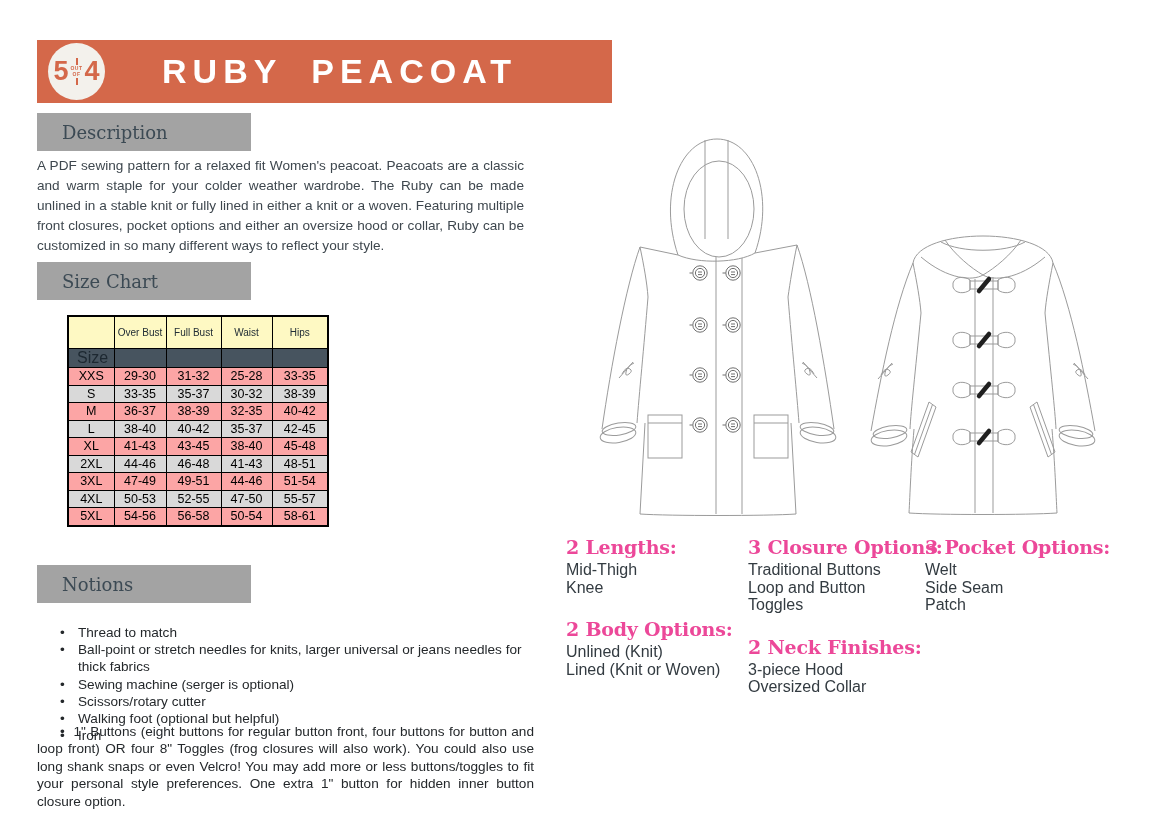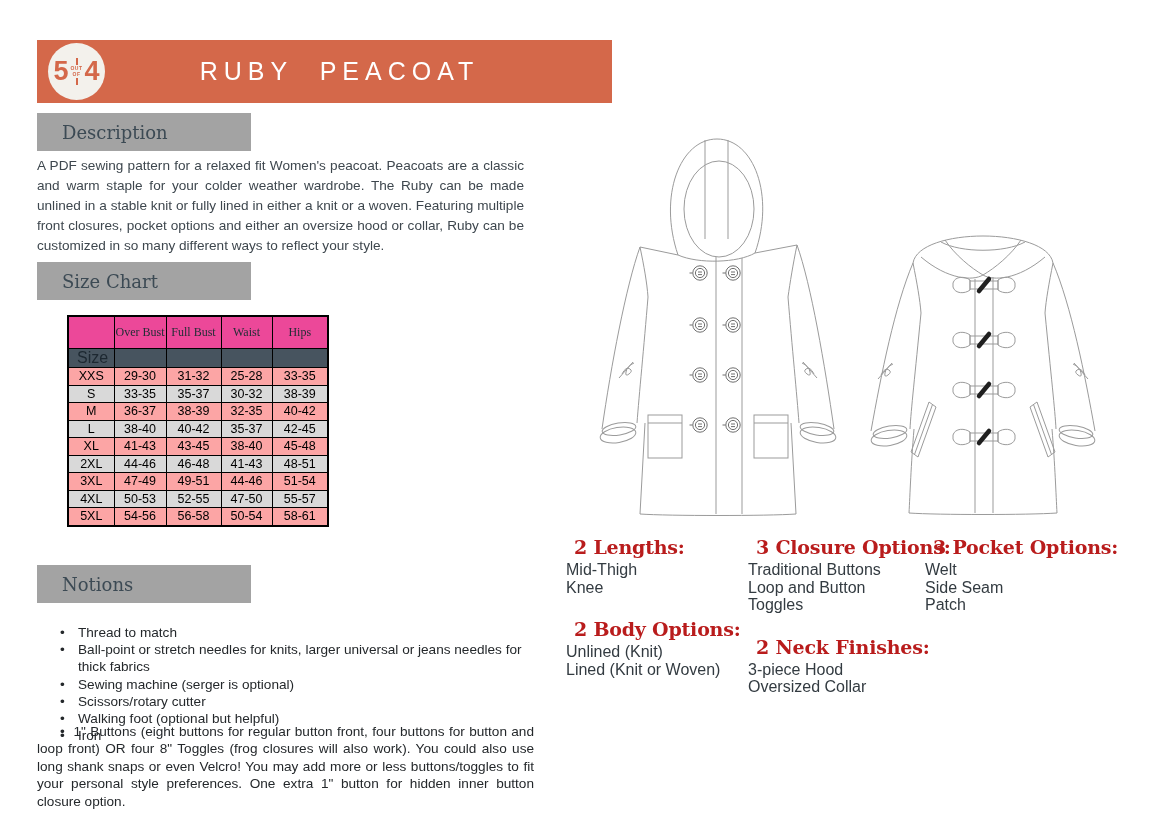--- a/index.html
+++ b/index.html
@@ -2,21 +2,21 @@
 <html><head>
 <meta charset="utf-8">
 <style>
   html,body{margin:0;padding:0;background:#ffffff;}
   #page{position:relative;width:1164px;height:840px;background:#fff;overflow:hidden;
         font-family:"Liberation Sans",sans-serif;color:#24282b;}
 
   
   .banner{position:absolute;left:37px;top:40px;width:575px;height:63px;background:#d4684a;
           display:flex;align-items:center;justify-content:center;}
-  .banner-title{margin:0;padding-left:30px;color:#ffffff;font-size:25px;font-weight:normal;
+  .banner-title{margin:0;padding-left:30px;color:#ffffff;font-size:34px;font-weight:bold;
           letter-spacing:6px;word-spacing:14px;}
   .logo{position:absolute;left:11px;top:3px;width:57px;height:57px;background:#f3f1ec;
         border-radius:50%;display:flex;align-items:center;justify-content:center;gap:2px;
         color:#d4684a;}
   .logo-num{font-size:27px;font-weight:bold;line-height:1;}
   .logo-mid{display:flex;flex-direction:column;align-items:center;line-height:1;gap:1px;}
   .logo-bar{width:2px;height:7px;background:#d4684a;}
   .logo-word{font-size:5px;font-weight:bold;letter-spacing:.5px;}
 
   
@@ -25,41 +25,41 @@
         font-family:"DejaVu Serif",serif;font-weight:400;font-size:18px;color:#3c4a54;}
   #desc-box{top:113px;}  #sizechart-box{top:262px;}  #notions-box{top:565px;}
 
   
   .desc-text{position:absolute;left:37px;top:156px;width:487px;margin:0;
         font-size:13.6px;line-height:20px;color:#3e474e;text-align:justify;}
 
   
   #sizes{position:absolute;left:67px;top:315px;border-collapse:collapse;border:2px solid #000;}
   #sizes th,#sizes td{border:1px solid #000;text-align:center;padding:0;}
-  #sizes thead th{background:#ec4899;font-weight:normal;font-size:12px;color:#222e36;
-        line-height:13.5px;height:31px;vertical-align:middle;font-family:Liberation Serif, serif;}
+  #sizes thead th{background:#fef9c3;font-weight:normal;font-size:10px;color:#222e36;
+        line-height:13.5px;height:31px;vertical-align:middle;}
   #sizes .size-label-row td{background:#47545f;color:#1d2831;height:17px;font-size:16px;}
   #sizes .size-label-row td:first-child{text-align:left;padding-left:8px;}
   #sizes tbody td{height:16.5px;font-size:12.5px;color:#000;background:#fca5a5;}
   #sizes tbody tr:nth-child(even) td{background:#d9d9d9;}
 
   
   .notions-list{position:absolute;left:37px;top:624px;width:500px;margin:0;padding:0;
         list-style:none;font-size:13.6px;line-height:17.2px;color:#24282b;}
   .notions-list li{position:relative;padding-left:41px;}
   .notions-list li::before{content:"\2022";position:absolute;left:23px;}
   .notions-long{position:absolute;left:37px;top:723px;width:497px;margin:0;
         font-size:13.6px;line-height:17.4px;color:#24282b;text-align:justify;text-indent:23px;}
   .notions-long::before{content:"\2022\00a0\00a0";}
 
   
   .opt-col{position:absolute;top:536px;}
   #opt-col-1{left:566px;width:180px;} #opt-col-2{left:748px;width:190px;} #opt-col-3{left:925px;width:210px;}
-  .opt-head{margin:0 0 3px 8px;font-family:"DejaVu Serif",serif;font-weight:600;font-size:19px;
-        letter-spacing:-.2px;color:#b91c1c;white-space:nowrap;}
+  .opt-head{margin:0 0 3px 0;font-family:"DejaVu Serif",serif;font-weight:600;font-size:19px;
+        letter-spacing:-.2px;color:#ec4899;white-space:nowrap;}
   .opt-item{font-size:16px;line-height:17.5px;color:#333b41;}
   .opt-block + .opt-block{margin-top:22px;}
 
   .coat-svg{position:absolute;}
 </style>
 </head>
 <body>
 
 <div id="page">
 

